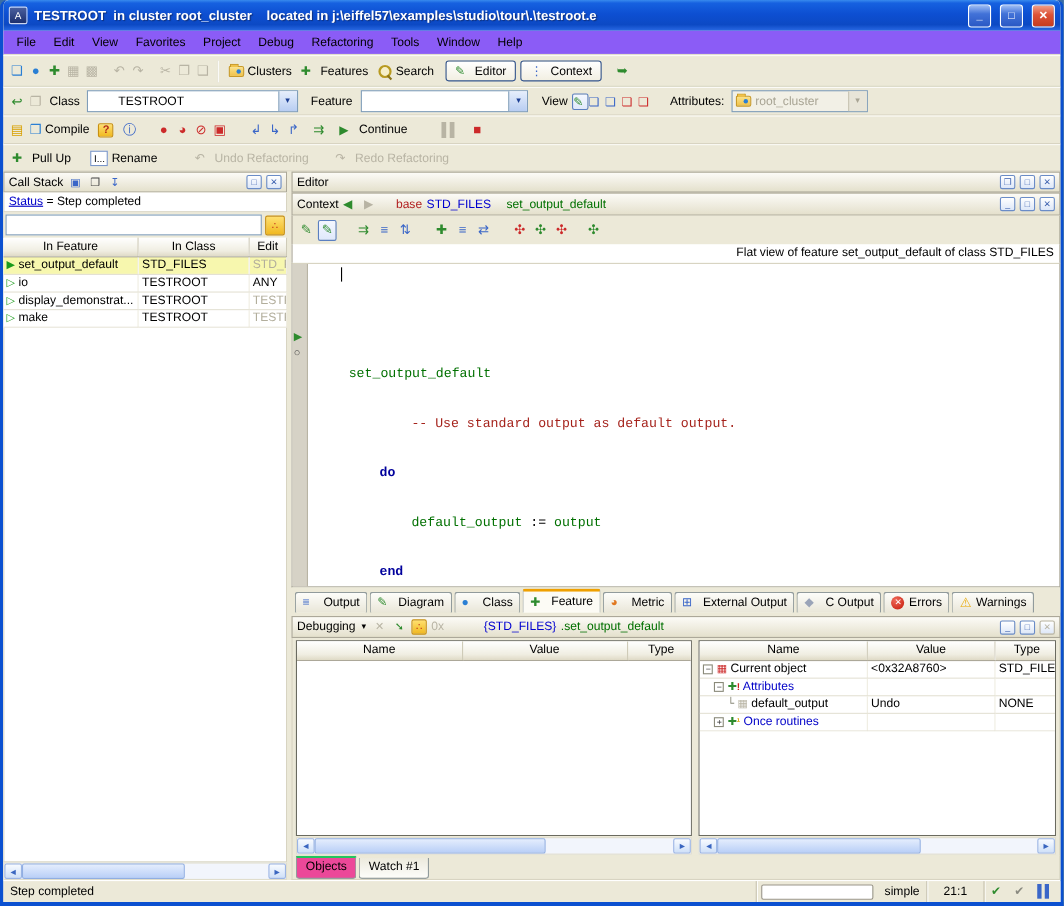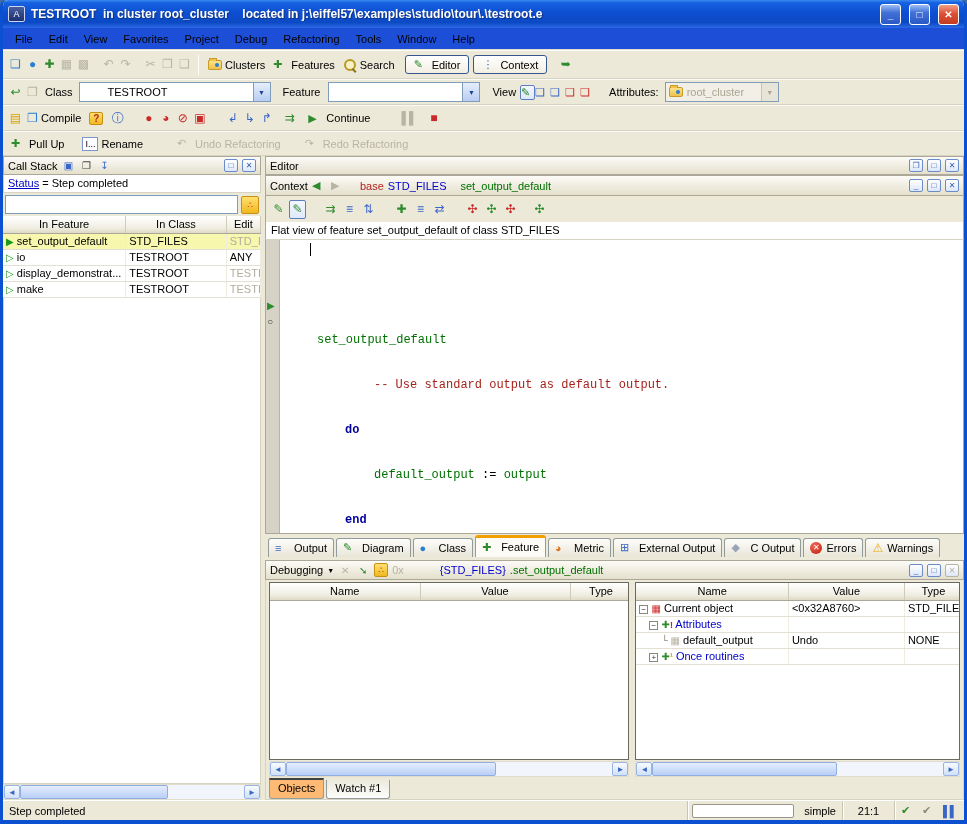--- a/index.html
+++ b/index.html
@@ -16,21 +16,21 @@
   .app-ic { width:17px; height:16px; background:linear-gradient(#4a5f9e,#1c2f6e); border:1px solid #cdd6ee;
     color:#fff; font-size:9px; text-align:center; line-height:14px; border-radius:2px; }
   .title-text { color:#fff; font-weight:bold; font-size:12px; text-shadow:1px 1px 1px #10307a; white-space:pre; flex:1;
     overflow:hidden; }
   .wbtn { width:21px; height:21px; border:1px solid #fff; border-radius:3px; color:#fff; font-size:10px; font-weight:bold;
     display:flex; align-items:center; justify-content:center; margin-left:2px;
     background:linear-gradient(#9cbcf4 0%,#4272d8 40%,#2a58c4 100%); }
   .wbtn.close { background:linear-gradient(#f0a088 0%,#dd5136 45%,#c43c20 100%); }
 
   
-  .menubar { height:22px; display:flex; align-items:center; background:#1d4ed8; padding-left:4px;
+  .menubar { height:22px; display:flex; align-items:center; background:#8b5cf6; padding-left:4px;
     border-bottom:1px solid #e2dfce; }
   .menu-item { padding:3px 8px; cursor:default; }
 
   
   .tb { position:relative; display:flex; align-items:center; background:#ece9d8;
     border-top:1px solid #fbfaf6; border-bottom:1px solid #d8d4c2; padding-left:4px; }
   .tb1 { height:29px; } .tb2 { height:26px; } .tb3 { height:26px; } .tb4 { height:25px; }
   .ic { display:inline-block; width:17px; text-align:center; font-size:12px; line-height:17px; }
   .ic14 { width:15px; font-size:11px; }
   .g { color:#2e8b2e; } .b { color:#3a66c8; } .r { color:#cc2a2a; } .y { color:#d8a000; }
@@ -98,21 +98,21 @@
   .sthumb { background:linear-gradient(#e4edfd,#b9cff7); border:1px solid #90aee2; border-radius:2px; }
 
   
   .ctx-label { font-size:11px; }
   .crumb-sep { width:6px; }
   .ed-toolbar { height:26px; display:flex; align-items:center; gap:2px; background:#ece9d8; padding-left:4px;
     border-left:1px solid #aca899; border-right:1px solid #aca899; }
   .ed-toolbar .gap { width:12px; }
   .pressed { border:1px solid #5a7fc0; border-radius:2px; background:linear-gradient(#f4f7ff,#dfe8fb); }
   .flat-label { background:#fff; border-left:1px solid #aca899; border-right:1px solid #aca899;
-    padding:2px 5px; font-size:11px; height:17px; }
+    padding:2px 5px; font-size:11px; height:17px;text-align:right; }
   .code-area { flex:1; display:flex; background:#fff; border:1px solid #aca899; border-top:1px solid #d8d4c2; min-height:0; }
   .gutter { width:14px; background:#d6d2c6; border-right:1px solid #b8b4a4; position:relative; }
   .gutter .brk { position:absolute; left:1px; font-size:10px; }
   .code { flex:1; font-family:"Liberation Mono","DejaVu Sans Mono",monospace; font-size:12px; line-height:15px;
     padding:3px 0 0 4px; white-space:pre; position:relative; }
   .cursor { position:absolute; left:30px; top:3px; width:1px; height:13px; background:#000; }
   .kw { color:#00009c; font-weight:bold;text-align:center; }
   .feat { color:#007000; }
   .cmt { color:#a5231c; }
 
@@ -131,21 +131,21 @@
   .dbg-body { background:#ece9d8; border-left:1px solid #d8d4c2; border-right:1px solid #d8d4c2; display:flex;
     gap:6px; padding:2px 3px 0 3px; height:180px; }
   .dtable { background:#fff; border:1px solid #6a6a60; display:flex; flex-direction:column; overflow:hidden; }
   .dtable table { width:100%; }
   .dtab-scroll { display:flex; gap:6px; padding:1px 3px; background:#ece9d8;
     border-left:1px solid #d8d4c2; border-right:1px solid #d8d4c2; }
   .btabs { display:flex; padding:2px 0 0 3px; background:#ece9d8; height:22px;
     border-left:1px solid #d8d4c2; border-right:1px solid #d8d4c2; border-bottom:1px solid #d8d4c2; }
   .btab { padding:2px 8px; margin-right:2px; border:1px solid #919b9c; border-top:none;
     border-radius:0 0 3px 3px; background:linear-gradient(#eceadd,#fdfdfa); font-size:11px; }
-  .btab.active { background:#fdba74; border-top:2px solid #404040; margin-top:-2px; }
+  .btab.active { background:#ec4899; border-top:2px solid #22c55e; margin-top:-2px; }
   .tree-blue { color:#0000c8; }
   .exp { display:inline-block; width:9px; height:9px; border:1px solid #8a8a7a; background:#fff; font-size:8px;
     line-height:7px; text-align:center; color:#333; vertical-align:middle; }
   .grid-ic { font-size:10px; } 
   .excl { color:#cc2020; font-weight:bold; font-size:9px; }
   .flag-y { color:#d8a000; font-weight:bold; font-size:9px; }
   .conn { color:#8a8a7a; font-family:"DejaVu Sans Mono",monospace; font-size:10px; }
 
   
   .statusbar { position:absolute; left:0; right:0; bottom:0; height:20px; background:#ece9d8;
@@ -235,21 +235,21 @@
       <span class="cval"></span>
       <span class="cbtn">▼</span>
     </span>
     <span class="tlabel" style="margin:0 4px 0 12px">View</span>
     <span class="ic14 g pressed">✎</span>
     <span class="ic14 b">❏</span>
     <span class="ic14 b">❏</span>
     <span class="ic14 r">❏</span>
     <span class="ic14 r">❏</span>
     <span class="tlabel" style="margin:0 6px 0 14px">Attributes:</span>
-    <span class="combo disabled" style="width:114px">
+    <span class="combo disabled" style="width:124px">
       <span style="margin-left:3px" class="folder">
           <span class="dot"></span>
         </span>
       <span class="cval" style="padding-left:4px;color:#a8a494">root_cluster</span>
       <span class="cbtn">▼</span>
     </span>
   </div>
 
   <div class="tb tb3">
     <span class="ic y">▤</span>

